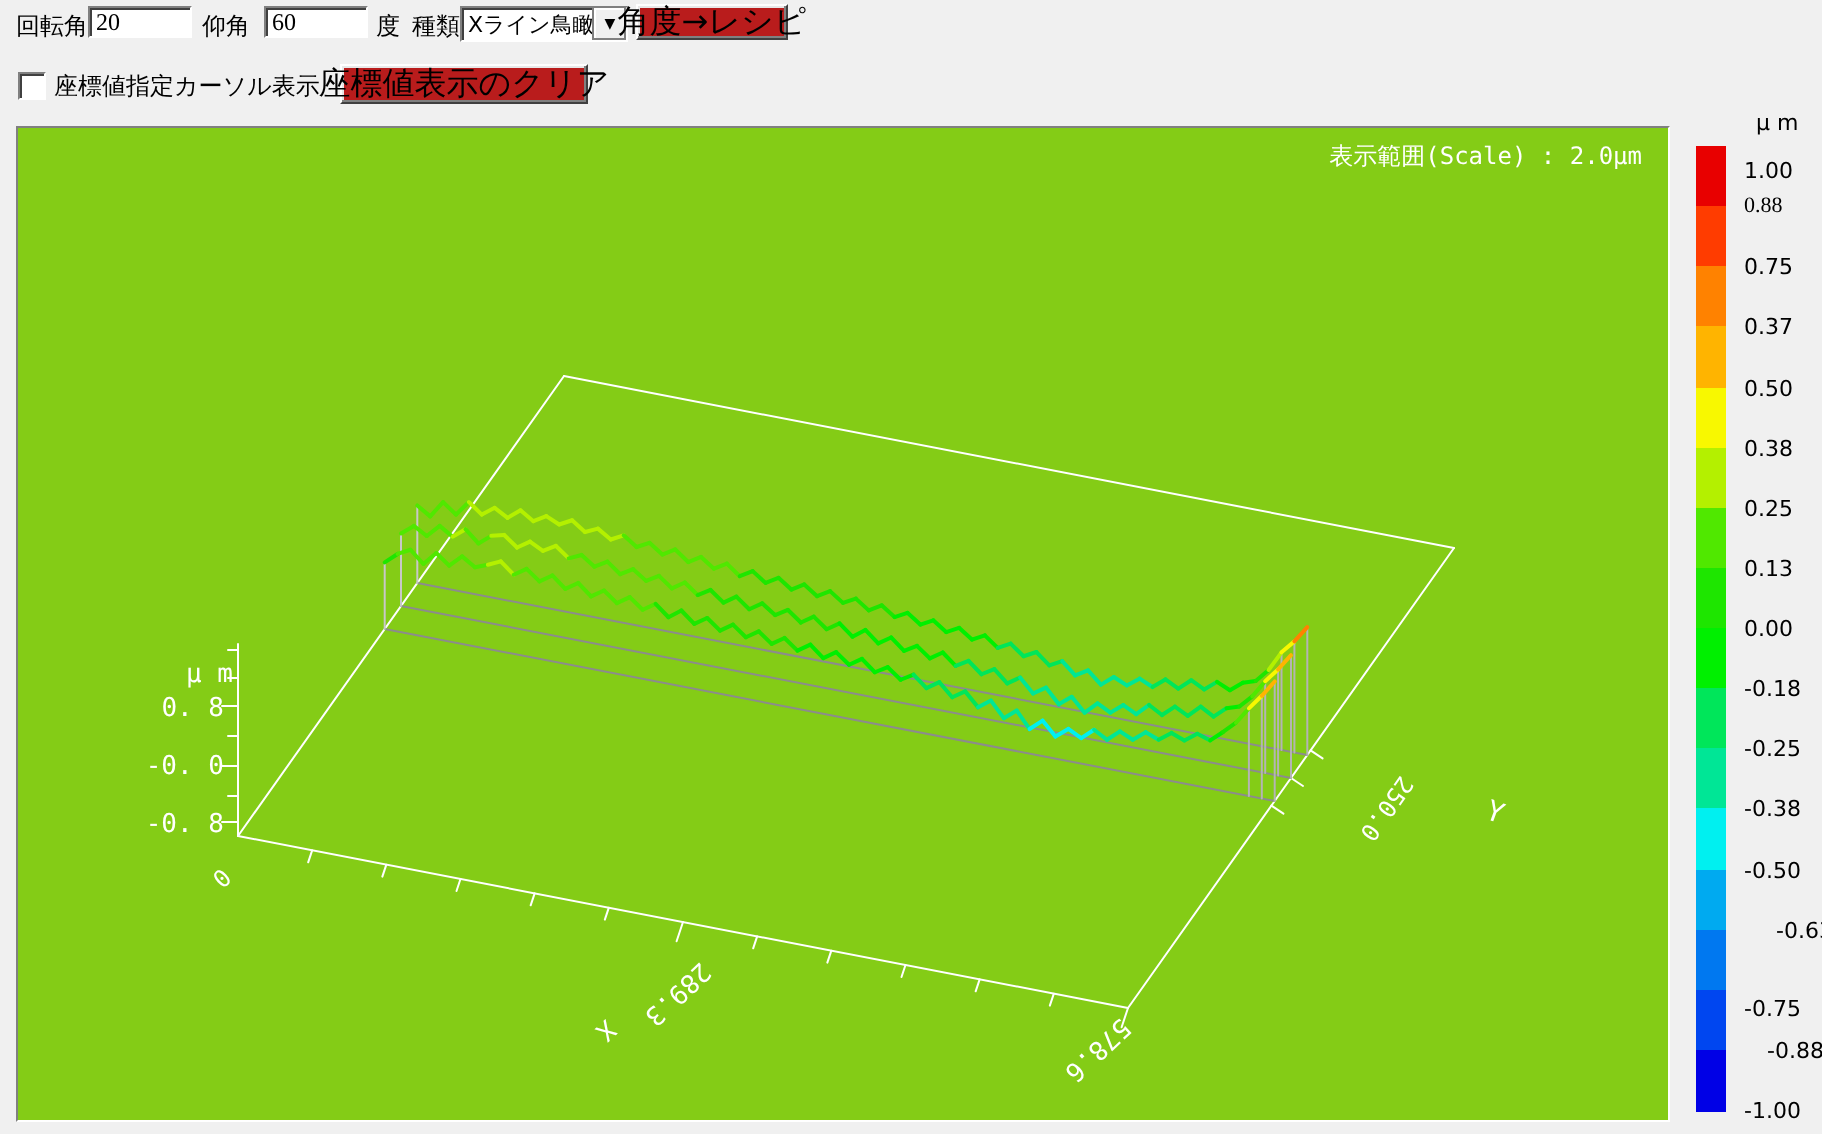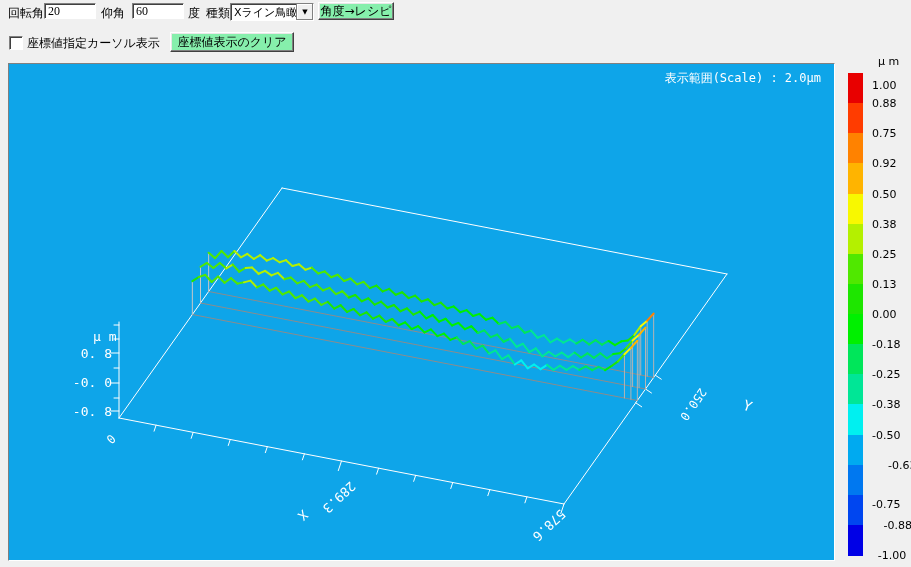--- a/index.html
+++ b/index.html
@@ -11,25 +11,25 @@
   }
   .lbl{position:absolute;white-space:nowrap;line-height:14px;}
   .txtbox{
     position:absolute;background:#fff;
     border:1px solid;border-color:#808080 #ffffff #ffffff #808080;
     box-shadow:inset 1px 1px 0 #404040;
     font-family:Liberation Serif, serif;
     font-size:12px;padding:0 3px;margin:0;
   }
   .btn{
-    position:absolute;background:#86efac;
+    position:absolute;background:#b91c1c;
     border:1px solid;border-color:#ffffff #404040 #404040 #ffffff;
     box-shadow:inset -1px -1px 0 #808080, inset 1px 1px 0 #e8e8e8;
     font-family:"DejaVu Sans","Liberation Sans",sans-serif;
-    font-size:12px;text-align:center;cursor:default;
+    font-size:16px;text-align:center;cursor:default;
     display:flex;align-items:center;justify-content:center;white-space:nowrap;
   }
   .combo{
     position:absolute;background:#fff;
     border:1px solid;border-color:#808080 #ffffff #ffffff #808080;
     box-shadow:inset 1px 1px 0 #404040;
     display:flex;align-items:center;
   }
   .combo .combo-text{flex:1;padding-left:3px;font-size:11px;white-space:nowrap;overflow:hidden;}
   .combo .combo-btn{
@@ -39,21 +39,21 @@
     display:flex;align-items:center;justify-content:center;
     font-size:7px;color:#000;
   }
   .chk{
     position:absolute;width:12px;height:12px;background:#fff;
     border:1px solid;border-color:#808080 #ffffff #ffffff #808080;
     box-shadow:inset 1px 1px 0 #404040;
   }
   #plot-area{
     position:absolute;left:8px;top:63px;width:825px;height:496px;
-    background:#0ea5e9;
+    background:#84cc16;
     border-top:1px solid #808080;border-left:1px solid #808080;
     border-right:1px solid #ffffff;border-bottom:1px solid #ffffff;
   }
   #colorbar{position:absolute;left:848px;top:73px;width:15px;height:482px;}
   #colorbar .seg{position:absolute;left:0;width:15px;}
   .cbar-label{position:absolute;left:872px;width:40px;font-size:11px;line-height:11px;white-space:nowrap;}
   #cbar-unit{position:absolute;left:878px;top:55px;font-size:11px;}
   svg text{font-family:"DejaVu Sans Mono","Liberation Mono",monospace;}
 </style>
 </head>
@@ -369,28 +369,28 @@
     <div class="seg" style="top: 301.25px; height: 30.625px; background: rgb(0, 230, 150);"></div>
     <div class="seg" style="top: 331.375px; height: 30.625px; background: rgb(0, 240, 240);"></div>
     <div class="seg" style="top: 361.5px; height: 30.625px; background: rgb(0, 170, 240);"></div>
     <div class="seg" style="top: 391.625px; height: 30.625px; background: rgb(0, 120, 240);"></div>
     <div class="seg" style="top: 421.75px; height: 30.625px; background: rgb(0, 70, 240);"></div>
     <div class="seg" style="top: 451.875px; height: 30.625px; background: rgb(0, 0, 230);"></div>
   </div>
 <div id="cbar-labels"></div>
 
 <div class="cbar-label" style="top: 80px;">1.00</div>
-<div class="cbar-label" style="top: 98.125px;">0.88</div>
+<div class="cbar-label" style="top: 98.125px; font-family: Liberation Serif, serif;">0.88</div>
 <div class="cbar-label" style="top: 128.25px;">0.75</div>
-<div class="cbar-label" style="top: 158.375px;">0.92</div>
+<div class="cbar-label" style="top: 158.375px;">0.37</div>
 <div class="cbar-label" style="top: 188.5px;">0.50</div>
 <div class="cbar-label" style="top: 218.625px;">0.38</div>
 <div class="cbar-label" style="top: 248.75px;">0.25</div>
 <div class="cbar-label" style="top: 278.875px;">0.13</div>
 <div class="cbar-label" style="top: 309px;">0.00</div>
 <div class="cbar-label" style="top: 339.125px;">-0.18</div>
 <div class="cbar-label" style="top: 369.25px;">-0.25</div>
 <div class="cbar-label" style="top: 399.375px;">-0.38</div>
 <div class="cbar-label" style="top: 429.5px;">-0.50</div>
 <div class="cbar-label" style="top: 459.625px; margin-left: 16px;">-0.63</div>
 <div class="cbar-label" style="top: 499px;">-0.75</div>
 <div class="cbar-label" style="top: 519.875px; text-align: right;">-0.88</div>
-<div class="cbar-label" style="top: 550px; text-align: center;">-1.00</div>
+<div class="cbar-label" style="top: 550px;">-1.00</div>
 
 </body></html>

